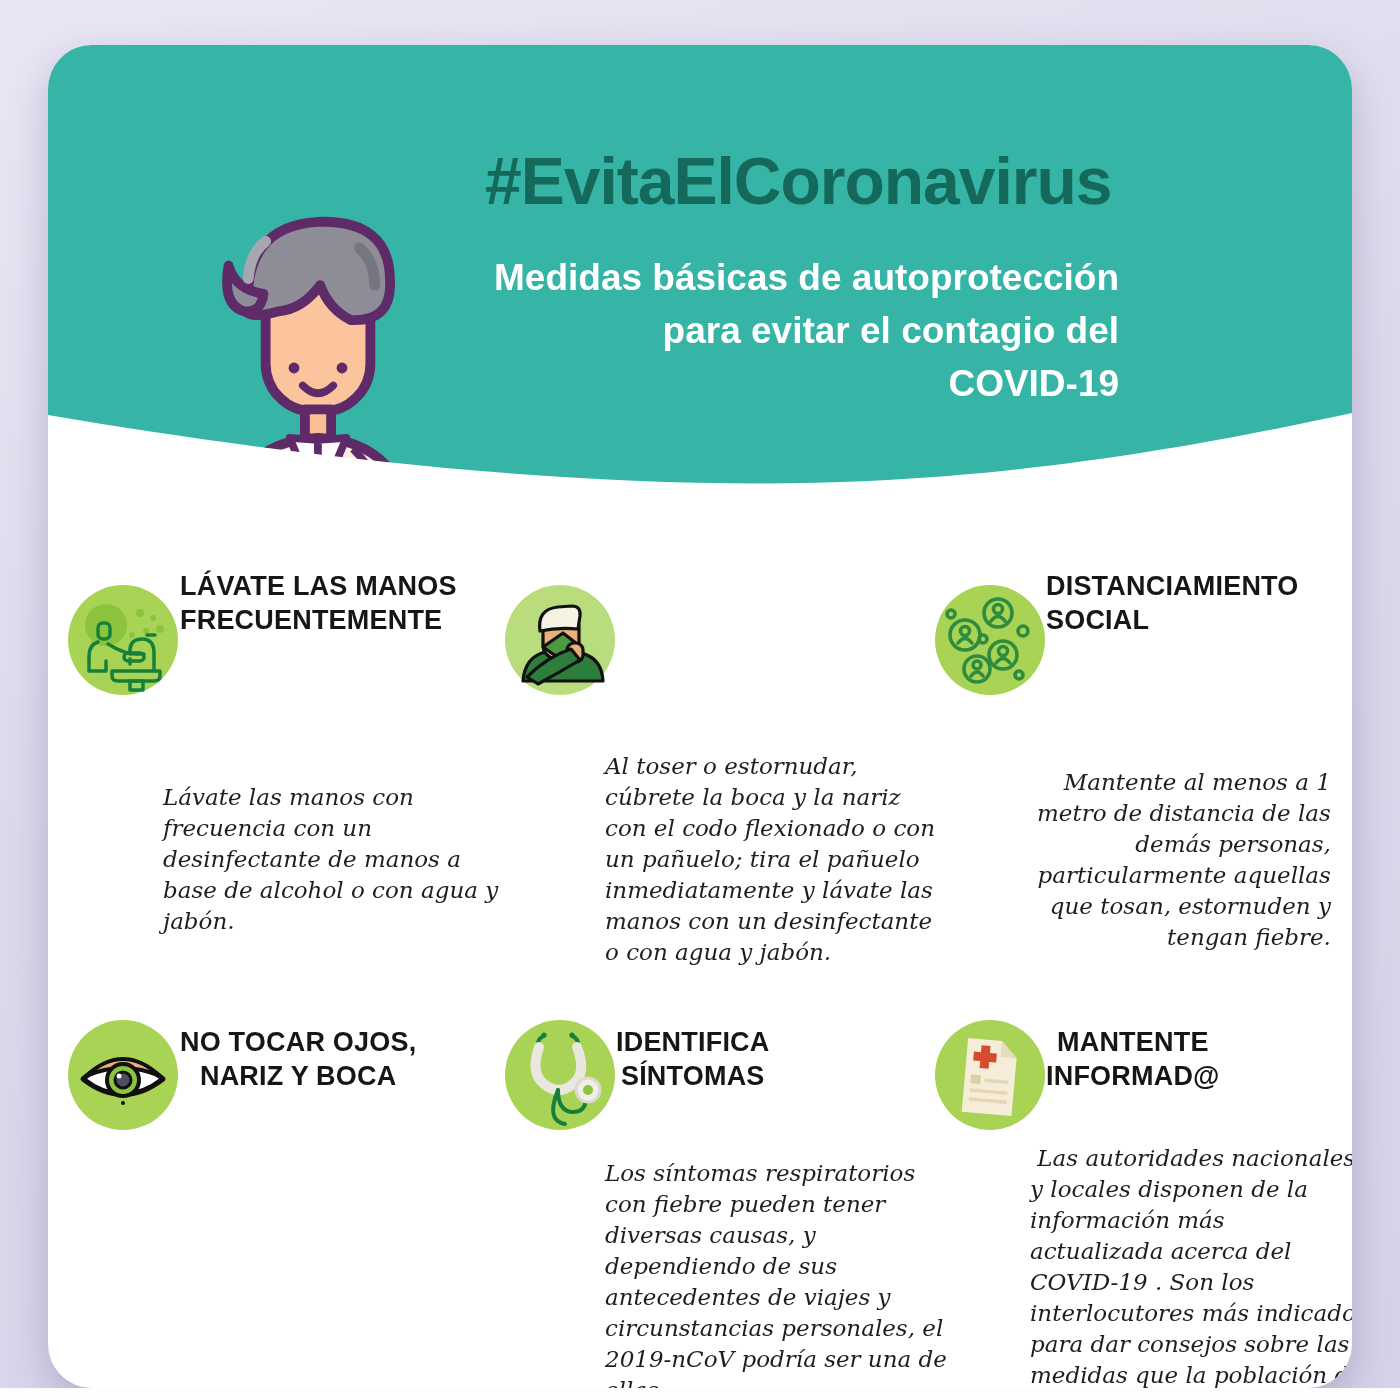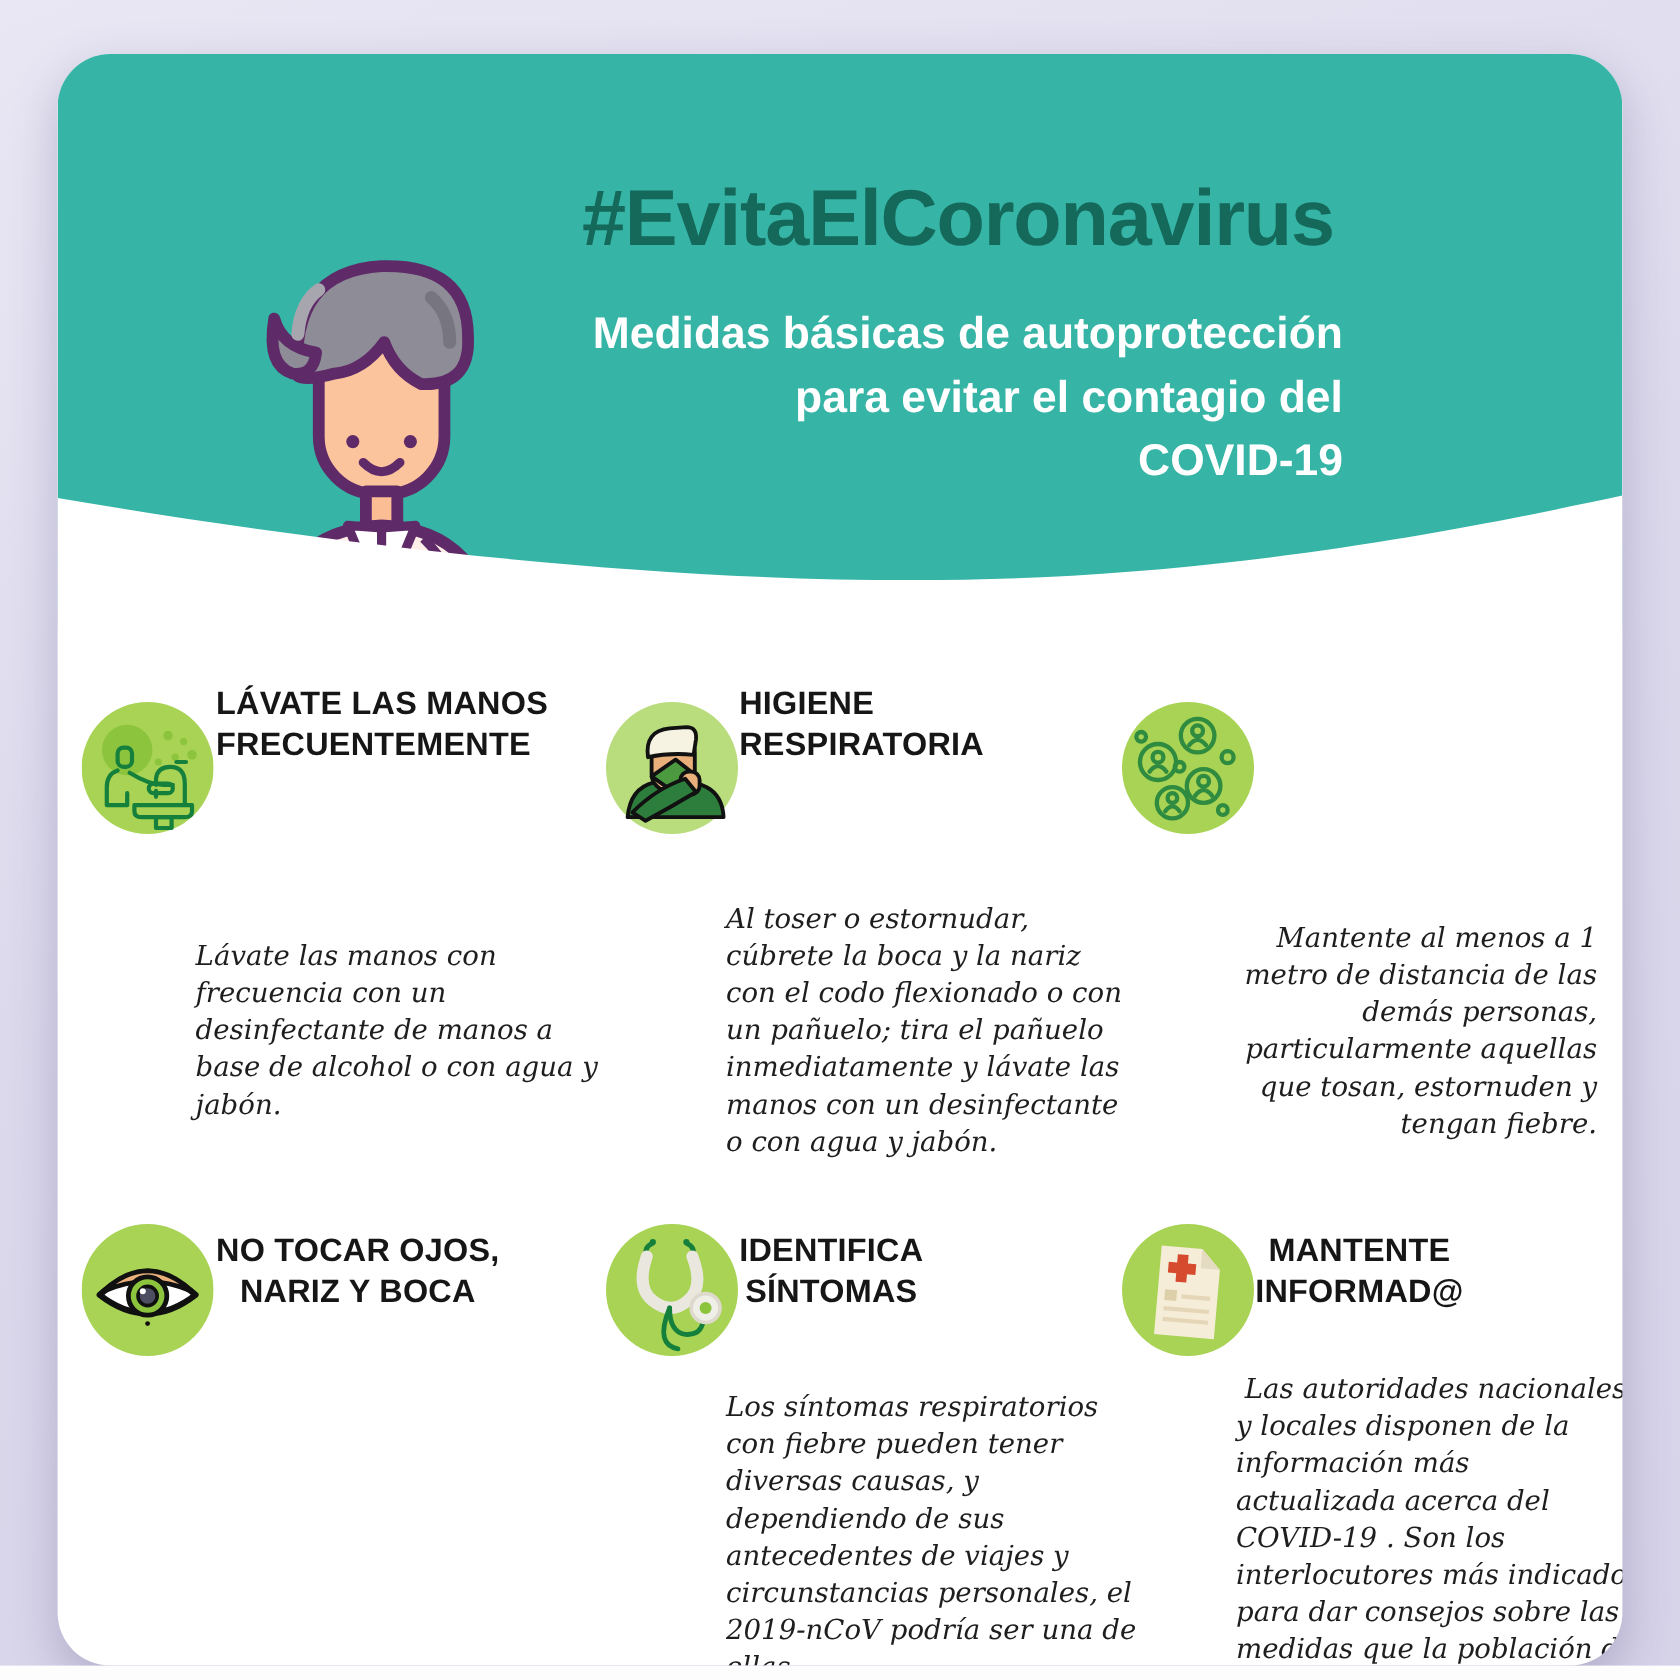--- a/index.html
+++ b/index.html
@@ -179,22 +179,22 @@
       <path d="M44 26 h9 v7 h7 v9 h-7 v7 h-9 v-7 h-7 v-9 h7 z" fill="#d64a2e"></path>
       <rect x="36" y="56" width="10" height="9" fill="#ddcfa9"></rect>
       <rect x="50" y="59" width="24" height="3.5" fill="#e4d6b6"></rect>
       <rect x="36" y="70" width="38" height="3.5" fill="#e4d6b6"></rect>
       <rect x="36" y="79" width="38" height="3.5" fill="#e4d6b6"></rect>
     </g>
   </svg>
 
   <div class="sec-title r1 t1">LÁVATE LAS MANOS
 FRECUENTEMENTE</div>
-  <div class="sec-title r1 t2">HIGIENE
-RESPIRATORIA</div>
+  <div class="sec-title r1 t3">DISTANCIAMIENTO
+SOCIAL</div>
   <div class="sec-title r2 t1">NO TOCAR OJOS,
 NARIZ Y BOCA</div>
   <div class="sec-title r2 t2">IDENTIFICA
 SÍNTOMAS</div>
   <div class="sec-title r2 t3">MANTENTE
 INFORMAD@</div>
 
   <div class="sec-body p1">Lávate las manos con
 frecuencia con un
 desinfectante de manos a

